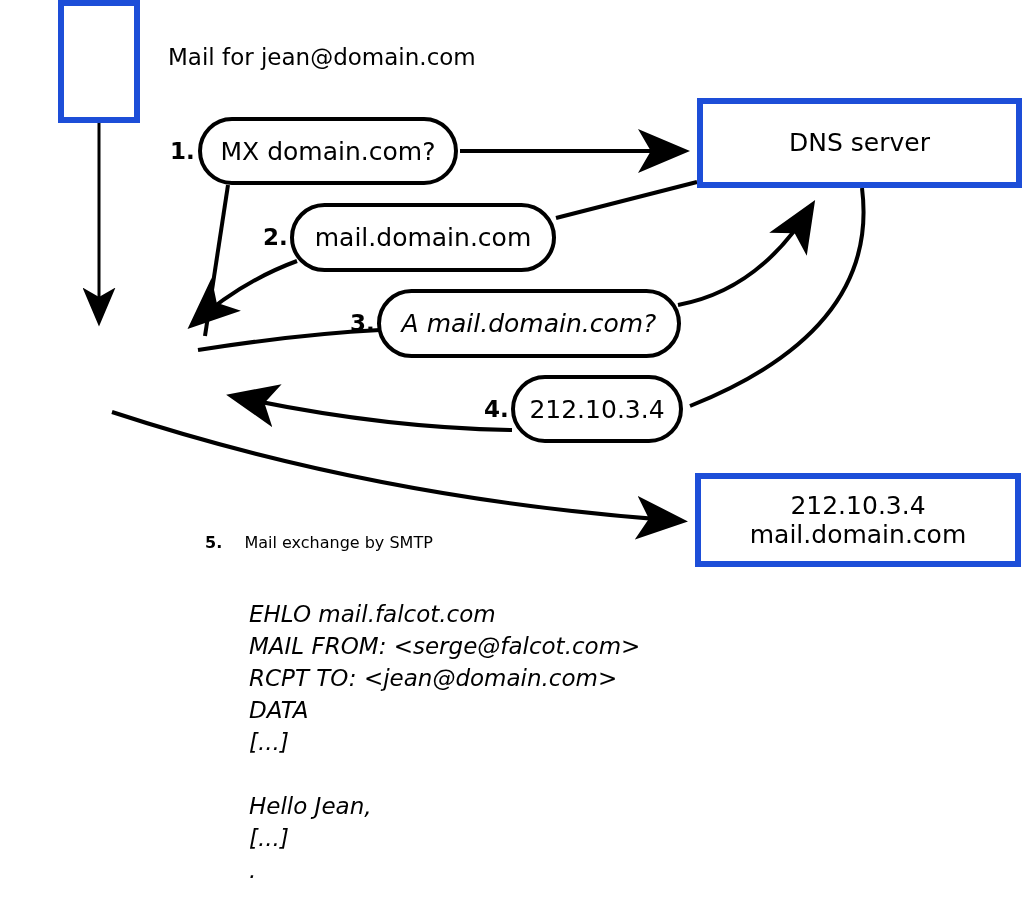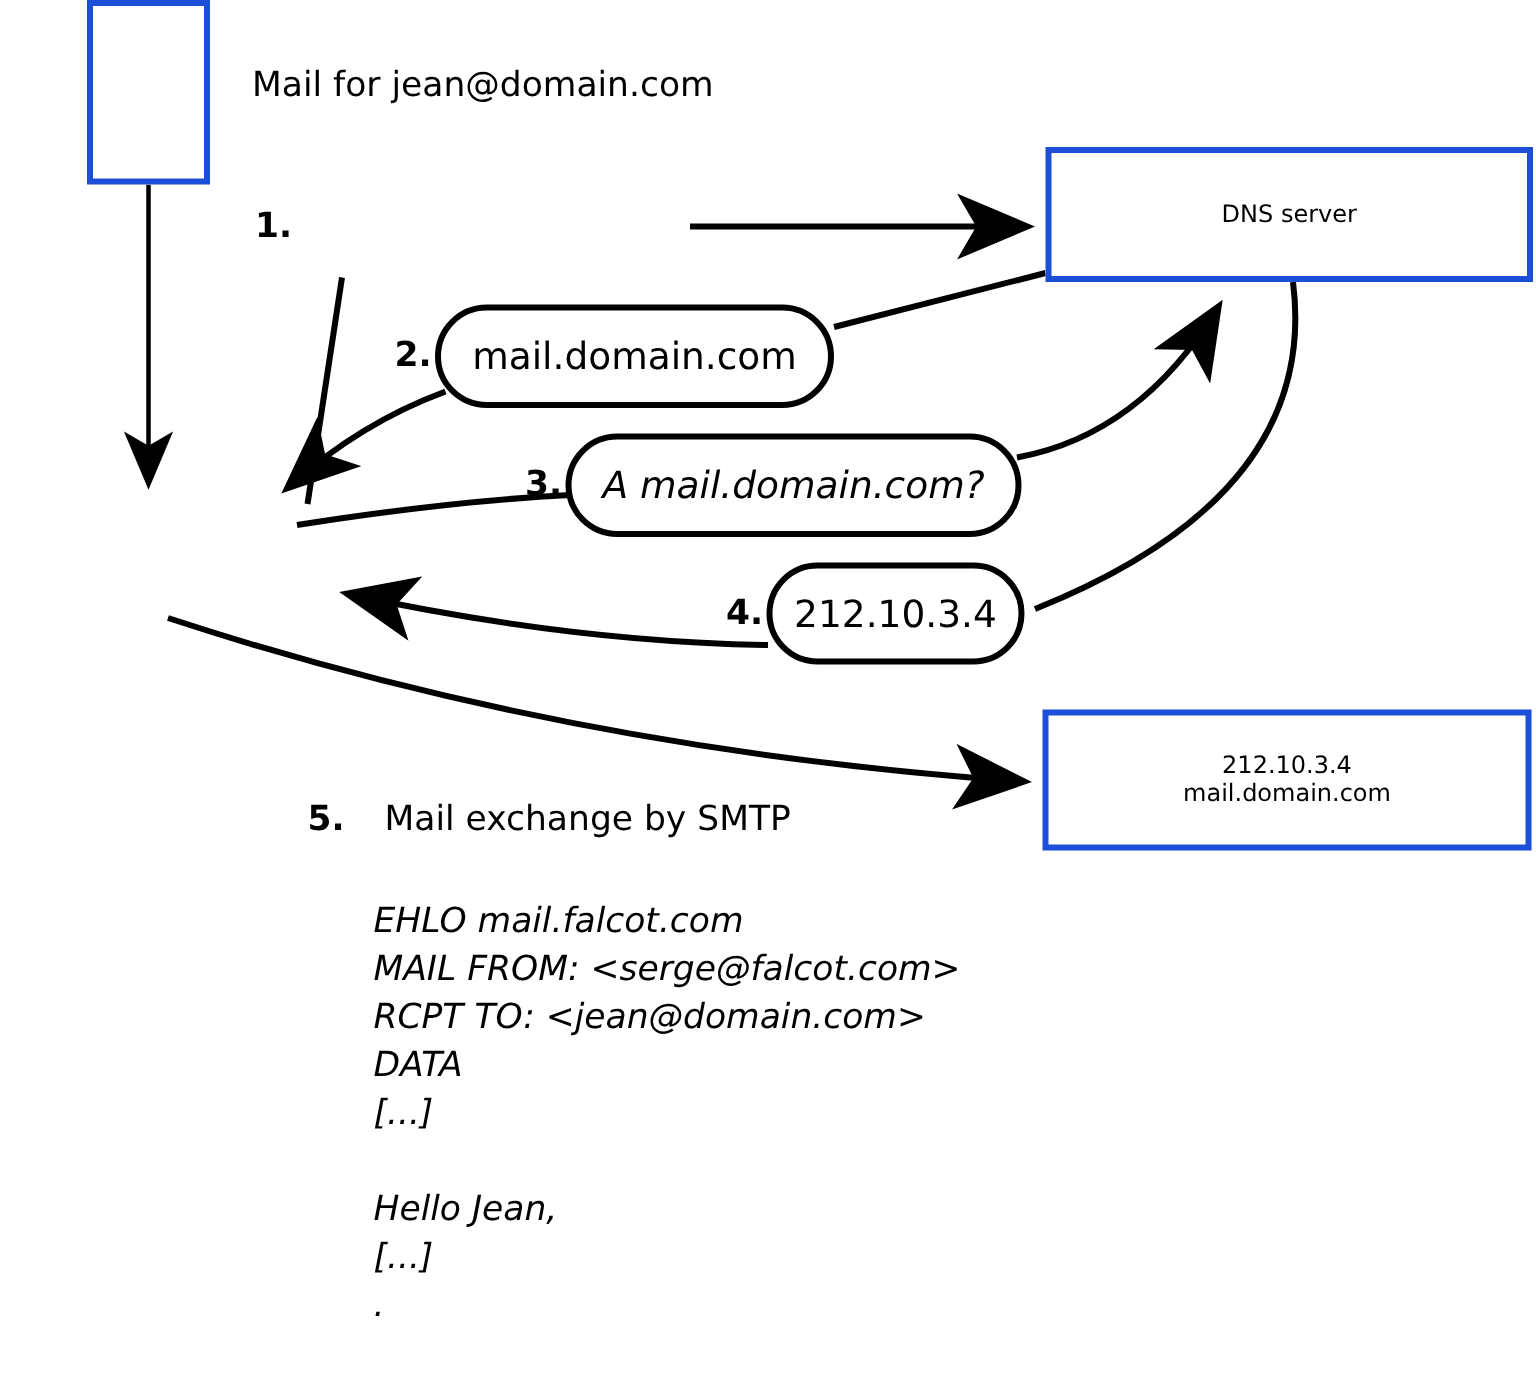--- a/index.html
+++ b/index.html
@@ -25,28 +25,28 @@
     top: 0;
     width: 1024px;
     height: 919px;
     pointer-events: none;
   }
   svg.layer * { pointer-events: auto; }
 
   .node-box {
     position: absolute;
     box-sizing: border-box;
-    border: 4px solid #1d4ed8;
+    border: 6px solid #1d4ed8;
     background: #ffffff;
     display: flex;
     align-items: center;
     justify-content: center;
     text-align: center;
     line-height: 1.18;
-    font-size: 16px;
+    font-size: 25px;
     color: #000;
   }
 
   .pill {
     position: absolute;
     box-sizing: border-box;
     border: 4px solid #000000;
     background: #ffffff;
     border-radius: 999px;
     display: flex;
@@ -77,21 +77,21 @@
     position: absolute;
     font-size: 23px;
     line-height: 32px;
     color: #000;
     white-space: pre;
     font-style: italic;
   }
 
   .step5-label {
     position: absolute;
-    font-size: 23px;
+    font-size: 16px;
     color: #000;
     white-space: nowrap;
   }
   .step5-label .num { font-weight: bold; }
 </style>
 </head>
 <body>
 
 <div id="canvas">
 
@@ -133,20 +133,23 @@
   </div>
 
   <div class="node-box" style="left:695px; top:473px; width:326px; height:94px; flex-direction:column;">
     <span>212.10.3.4</span>
     <span>mail.domain.com</span>
   </div>
 
   <div class="plain-text" style="left:168px; top:44px;">Mail for jean@domain.com</div>
 
   <div class="step-num" style="left:170px; top:138px;">1.</div>
+  <div class="pill" style="left:198px; top:117px; width:260px; height:68px;">
+    <span>MX domain.com?</span>
+  </div>
 
   <div class="step-num" style="left:263px; top:224px;">2.</div>
   <div class="pill" style="left:290px; top:203px; width:266px; height:69px;">
     <span>mail.domain.com</span>
   </div>
 
   <div class="step-num" style="left:350px; top:310px;">3.</div>
   <div class="pill" style="left:377px; top:289px; width:304px; height:69px;font-style:italic;">
     <span>A mail.domain.com?</span>
   </div>

